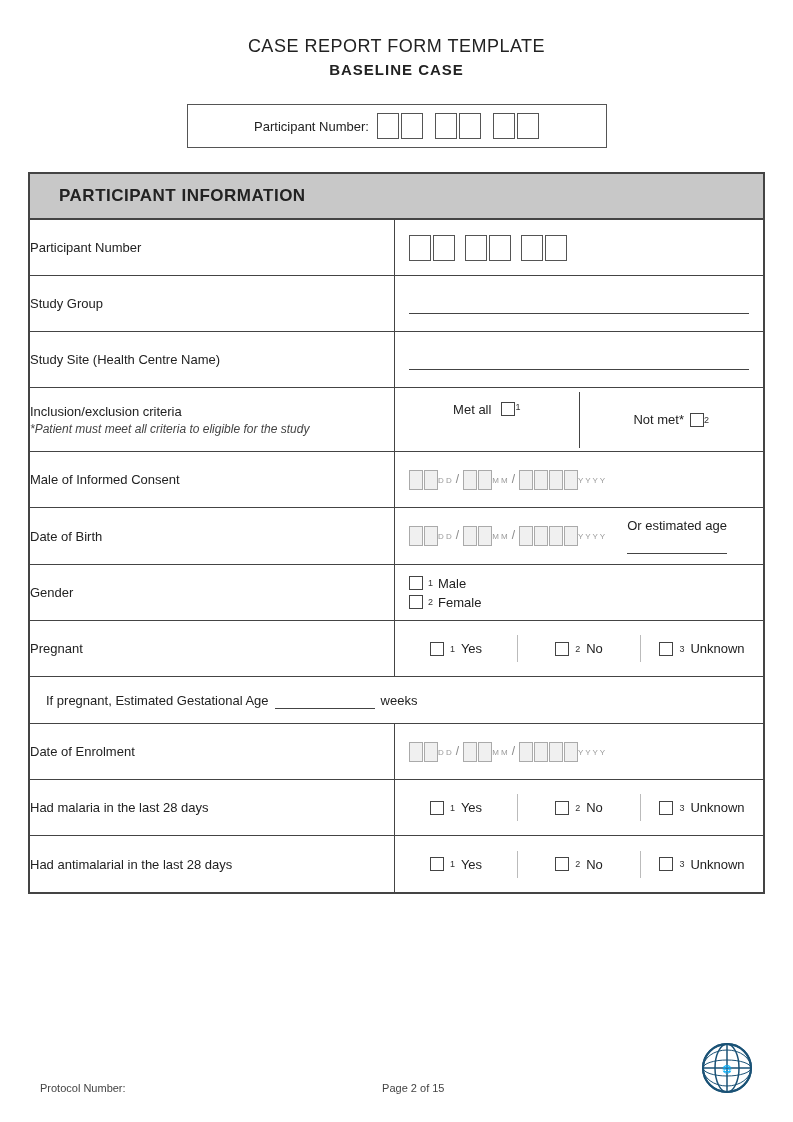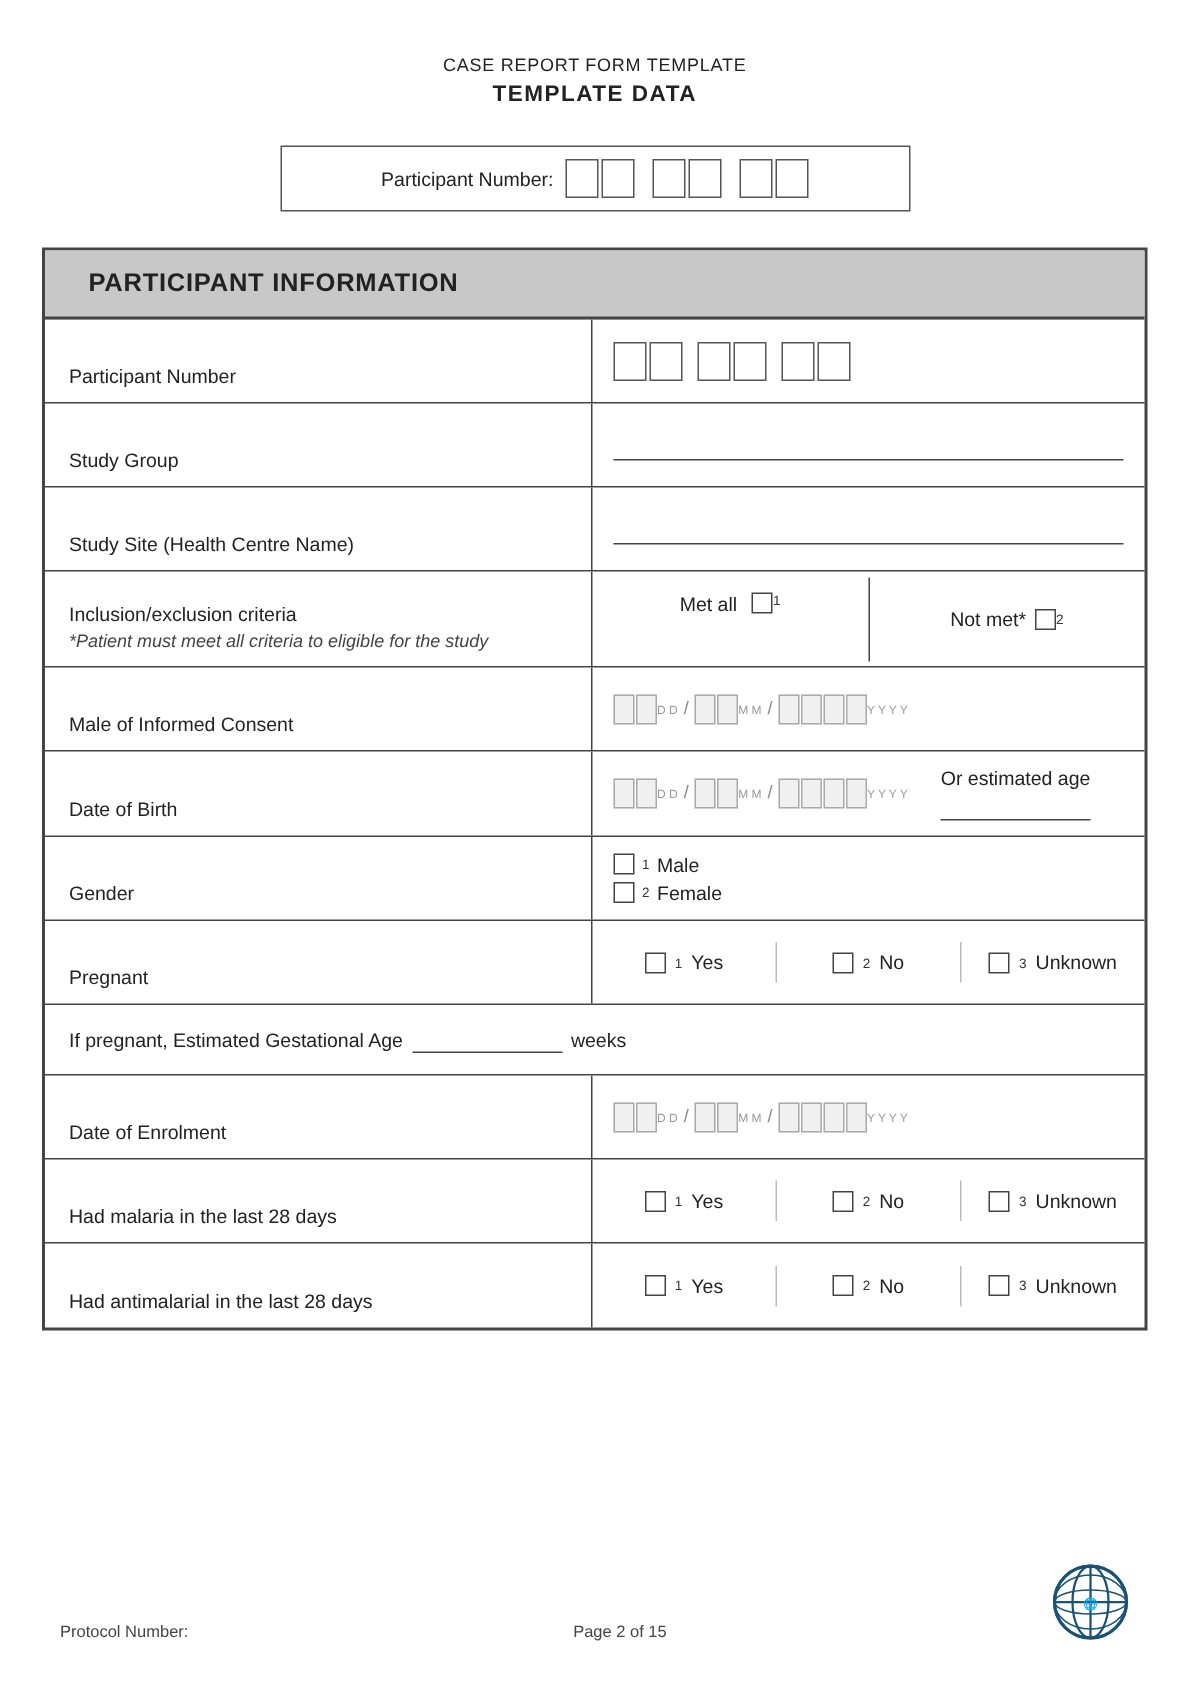--- a/index.html
+++ b/index.html
@@ -12,21 +12,21 @@
       color: #222;
       position: relative;
     }
 
     .page-header {
       text-align: center;
       padding-top: 36px;
       padding-bottom: 12px;
     }
     .page-title {
-      font-size: 12px;
+      font-size: 18px;
       font-weight: normal;
       letter-spacing: 0.5px;
     }
     .page-subtitle {
       font-size: 15px;
       font-weight: bold;
       letter-spacing: 1px;
       margin-top: 4px;
     }
 
@@ -79,25 +79,25 @@
       border-bottom: 1.5px solid #444;
       min-height: 56px;
     }
     .form-row:last-child {
       border-bottom: none;
     }
 
     .row-label {
       width: 365px;
       min-width: 365px;
-      padding: 10px 16px;
+      padding: 10px 0;
       border-right: 1.5px solid #444;
       display: flex;
       flex-direction: column;
-      justify-content: flex-end;
+      justify-content: center;
       font-size: 13px;
     }
     .row-label .sub-text {
       font-size: 12px;
       color: #444;
       margin-top: 3px;
       font-style: italic;
     }
 
     .row-content {
@@ -287,21 +287,21 @@
       padding-bottom: 4px;
       color: #888;
       font-size: 12px;
     }
   </style>
 </head>
 <body>
 
 <div class="page-header">
   <div class="page-title">CASE REPORT FORM TEMPLATE</div>
-  <div class="page-subtitle">TEMPLATE DATA</div>
+  <div class="page-subtitle">BASELINE CASE</div>
 </div>
 
 <div class="top-participant-box">
   <span class="top-participant-label">Participant Number:</span>
   <div class="digit-boxes">
     <div class="digit-box"></div>
     <div class="digit-box"></div>
     <div class="digit-separator"></div>
     <div class="digit-box"></div>
     <div class="digit-box"></div>

